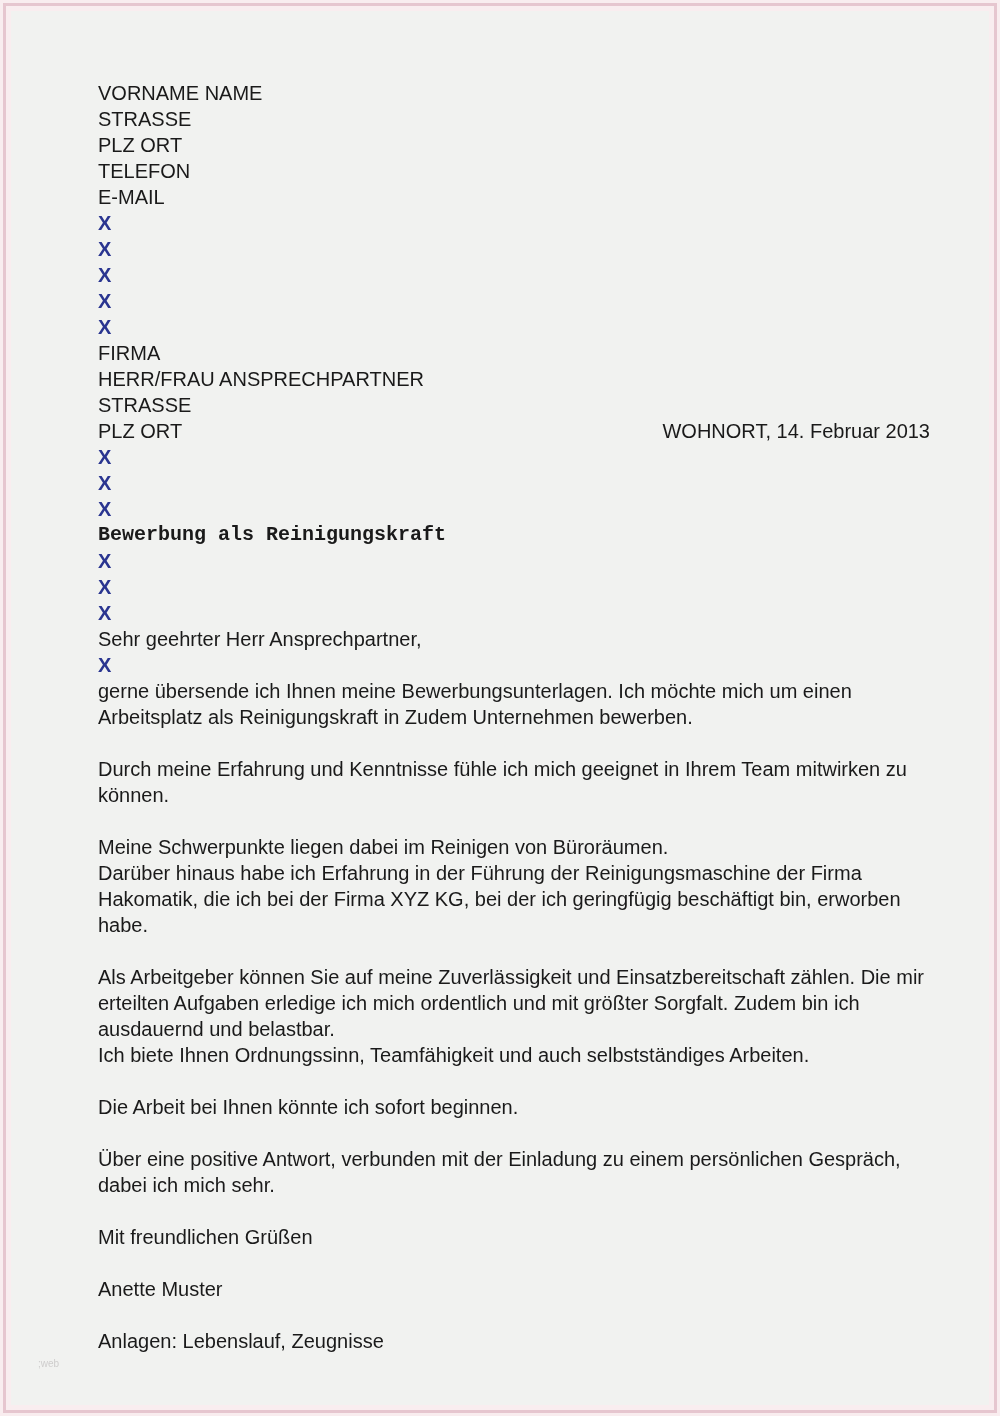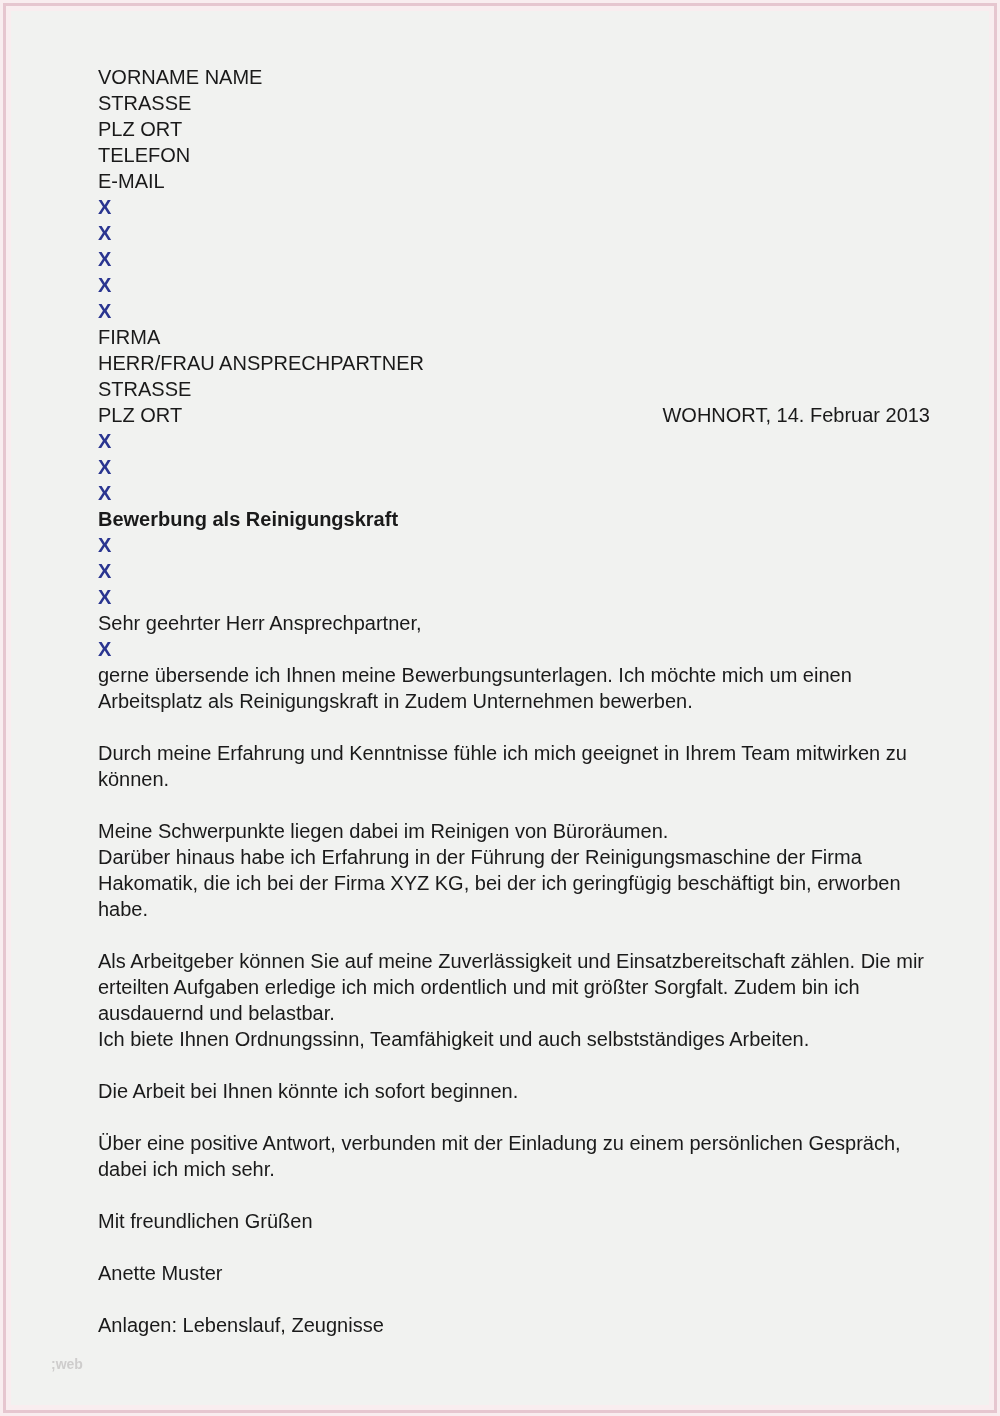--- a/index.html
+++ b/index.html
@@ -23,52 +23,52 @@
   }
   .content {
     position: absolute;
     inset: 5px;
     background: var(--page-bg, #f1f2f0);
     overflow: hidden;
   }
   .text-block {
     position: absolute;
     left: 87px;
-    top: 53px;
+    top: 69px;
     width: 832px;
   }
   .line {
     min-height: 26px;
     height: 26px;
     line-height: 26px;
     font-size: 20px;
     color: var(--text-color, #1a1a1a);
     white-space: pre;
   }
   .line.x {
     color: var(--x-color, #2a3590);
     font-weight: bold;
   }
   .line.bold {
     font-weight: bold;
+    font-family: Liberation Mono, monospace;
   }
   .line.date {
     display: flex;
     justify-content: space-between;
     white-space: pre;
   }
   .watermark {
     position: absolute;
-    left: 40px;
+    left: 27px;
     top: 1348px;
-    font-size: 14px;
+    font-size: 10px;
     line-height: 10px;
     color: #c6c4c4;
     opacity: 0.8;
-    font-weight: bold;
   }
 </style>
 </head>
 <body>
 
 <div class="frame-outer">
   <div class="frame-line">
     <div class="content">
       <div class="text-block">
           <div class="line text">VORNAME NAME</div>

